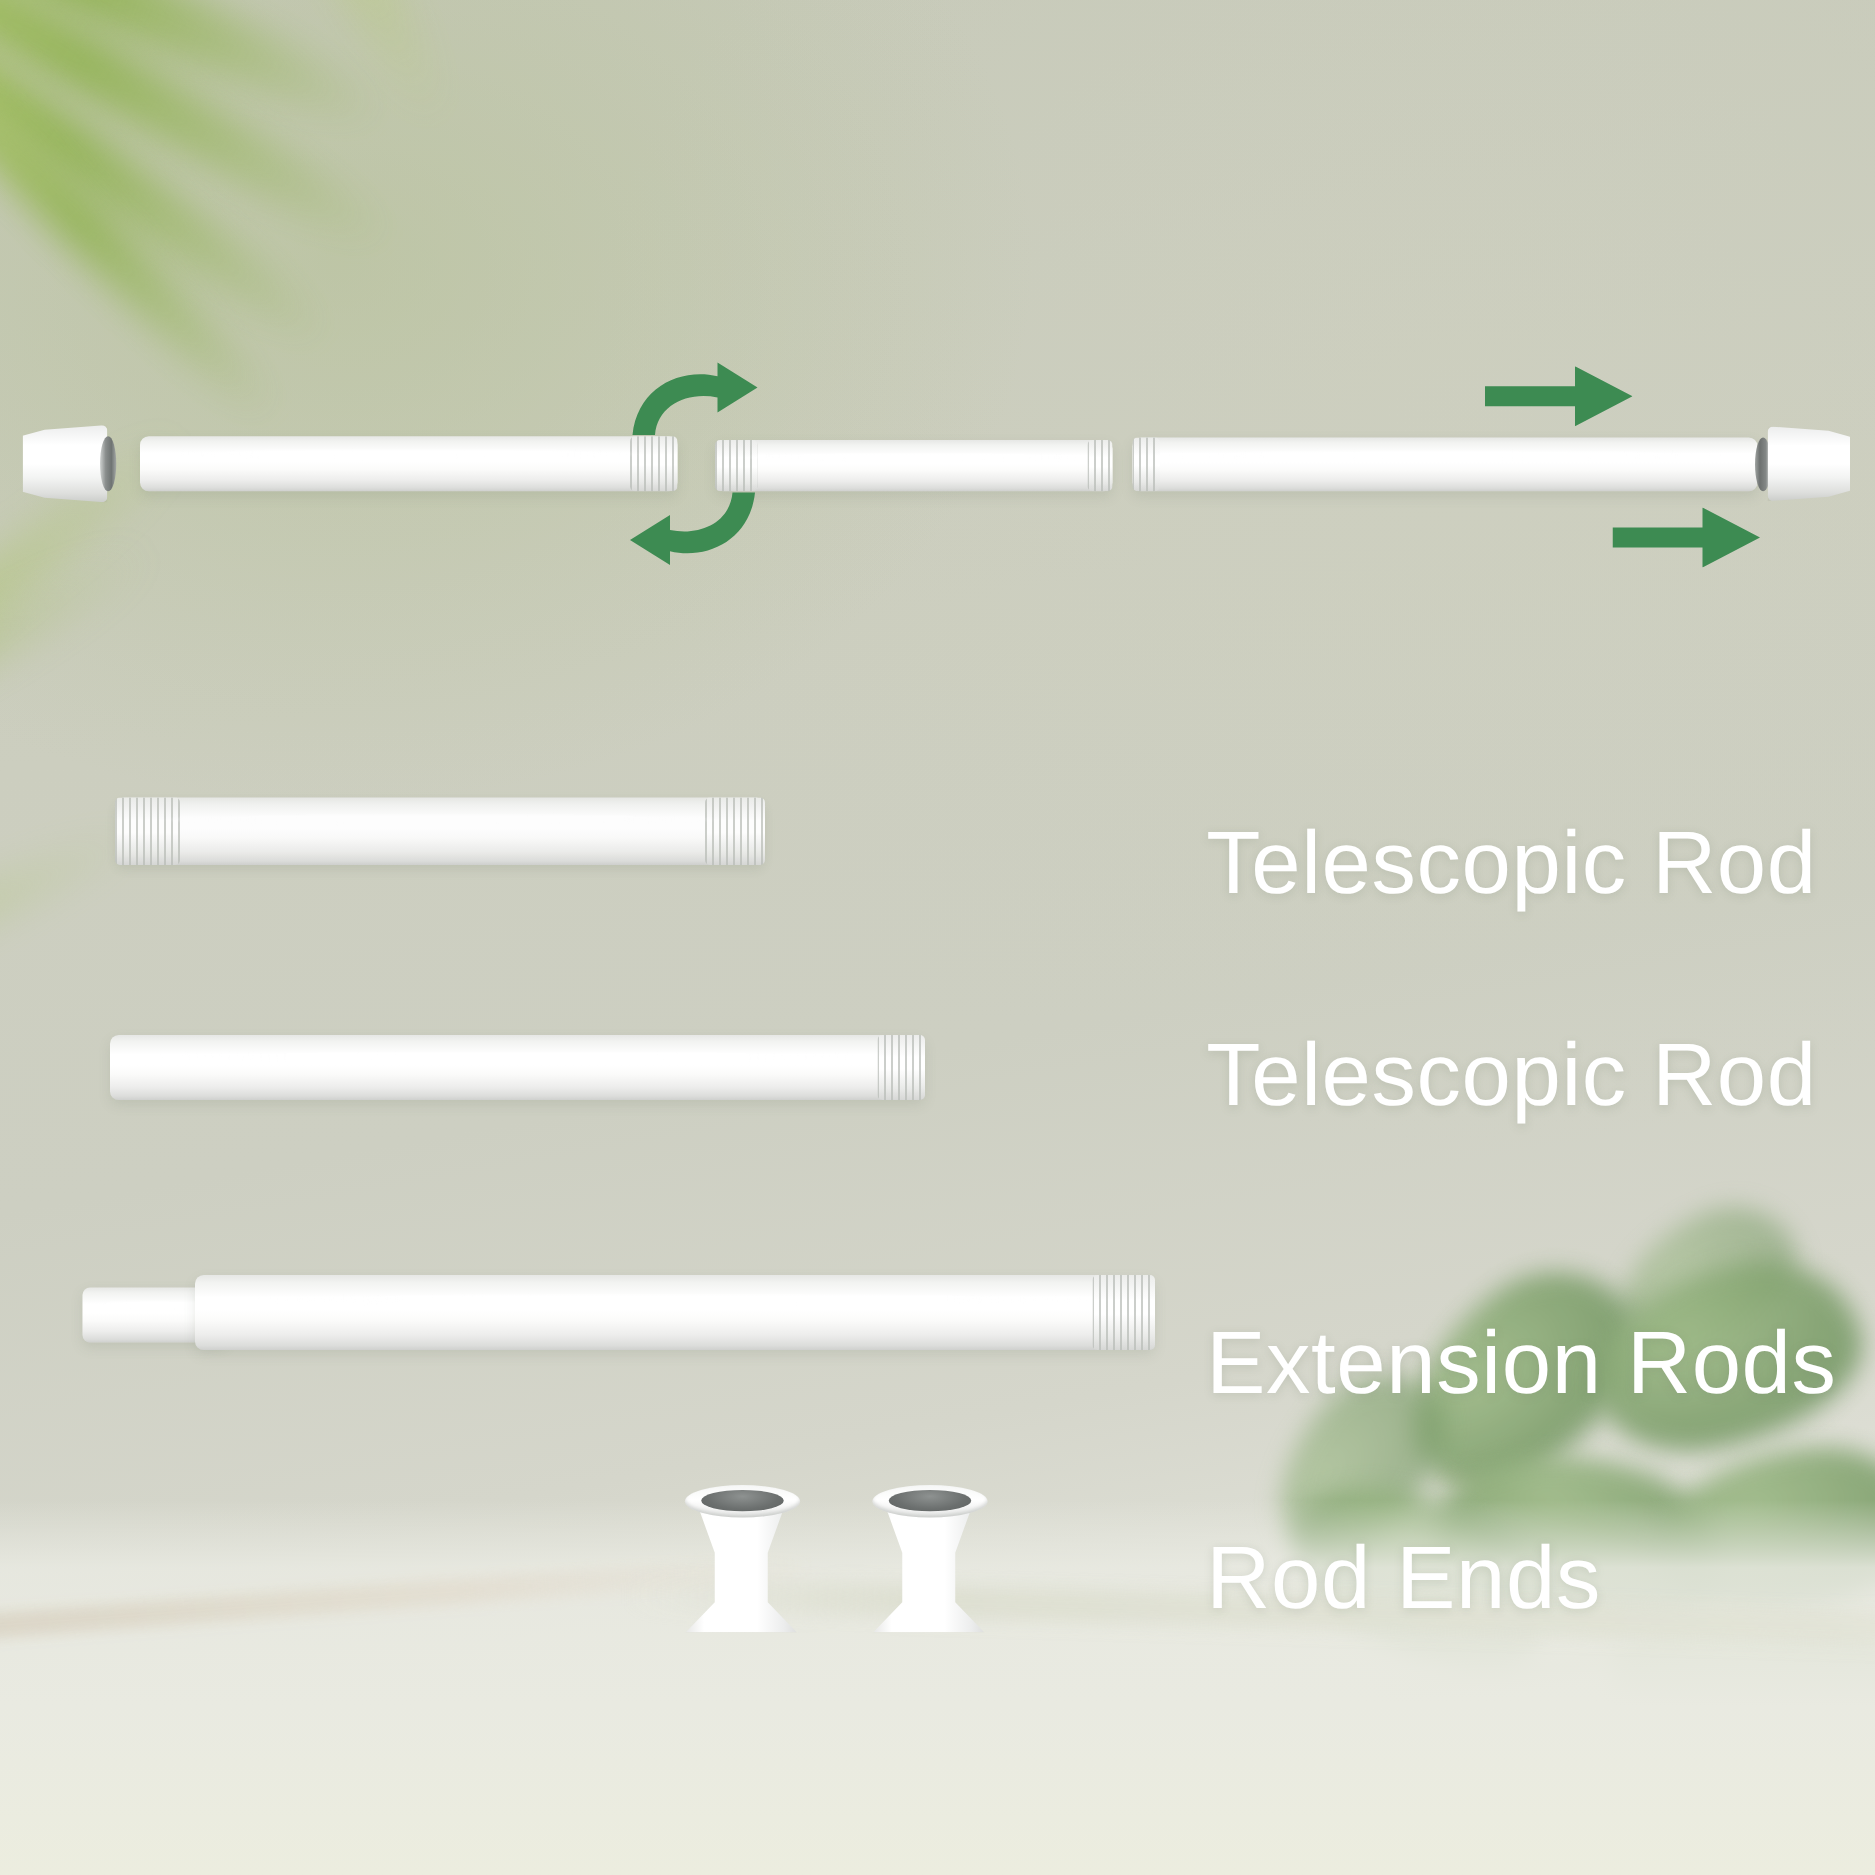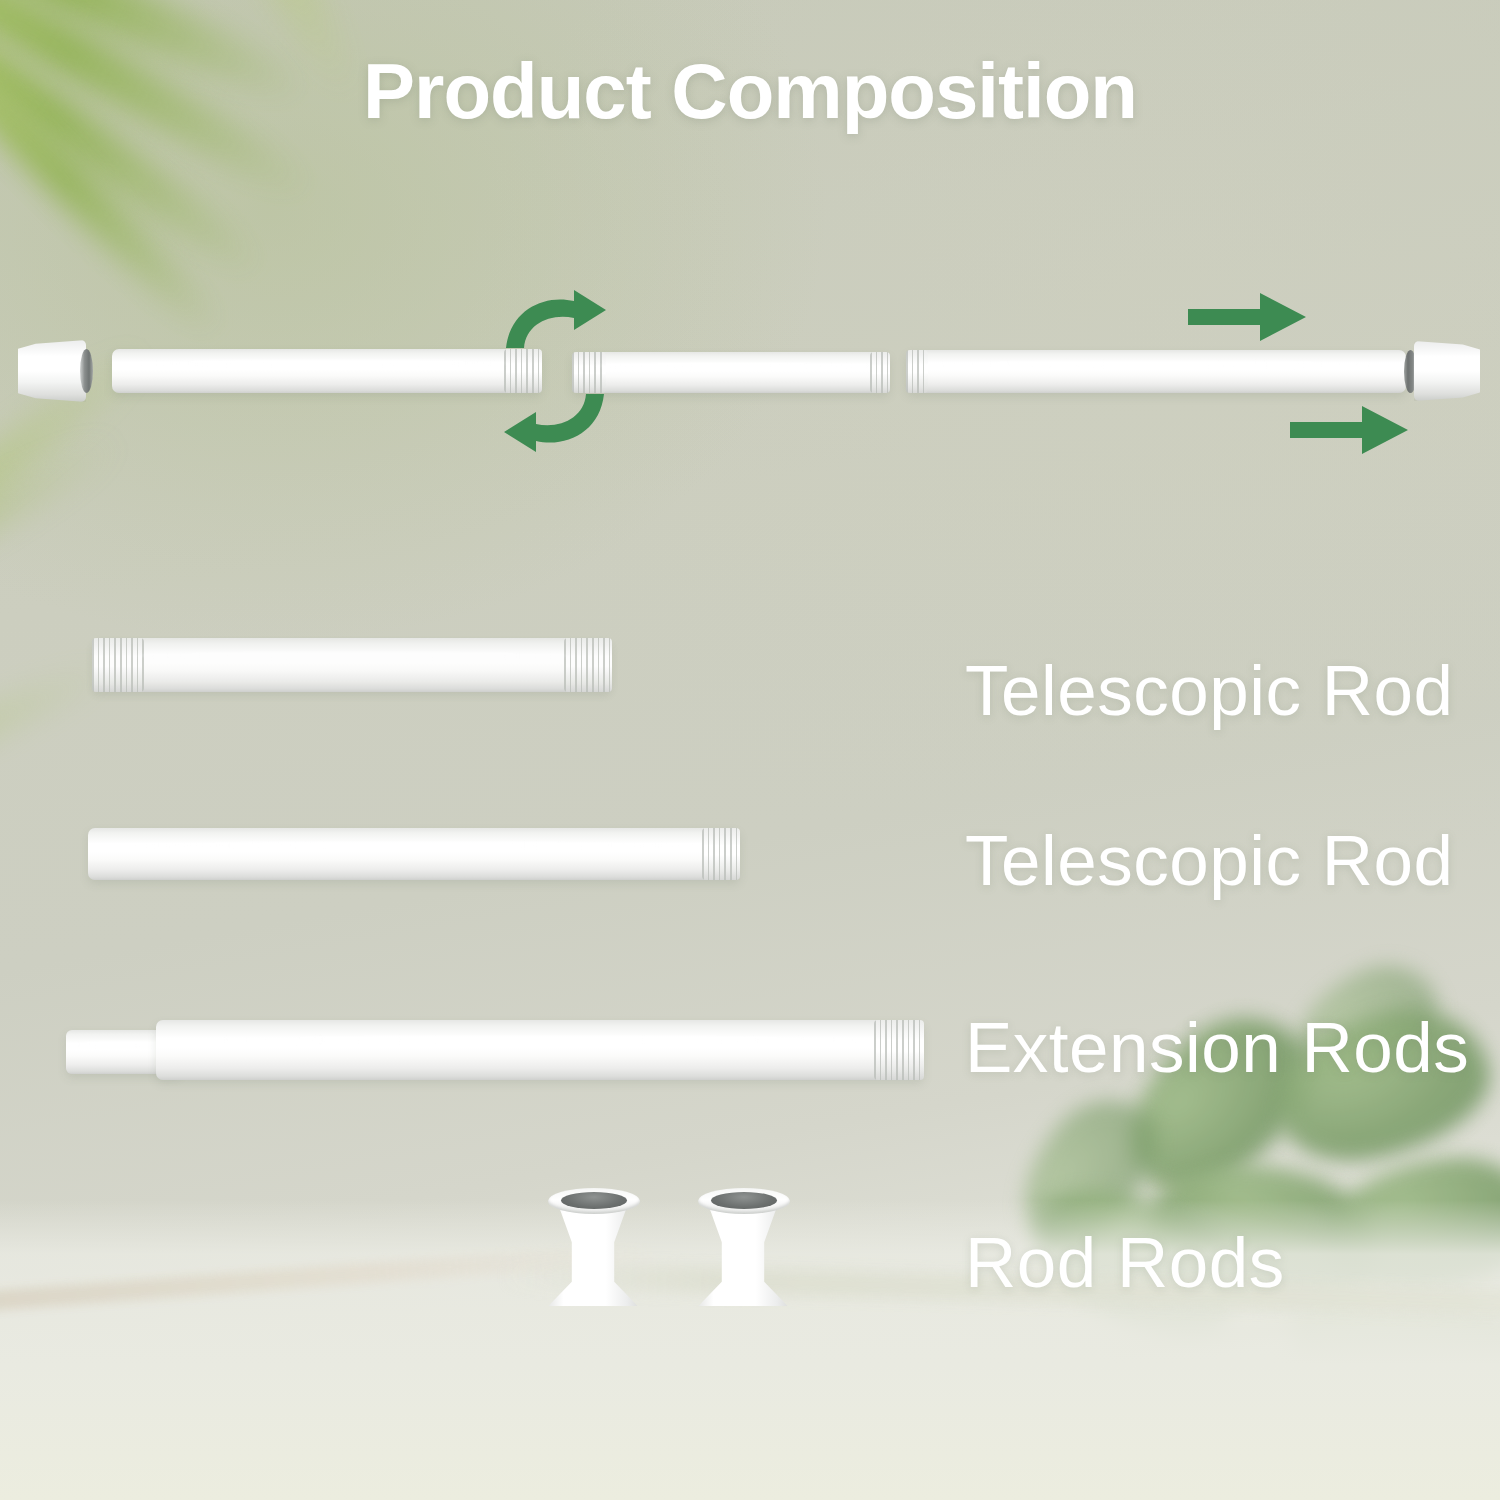--- a/index.html
+++ b/index.html
@@ -170,21 +170,20 @@
     <div class="leaf l3"></div>
     <div class="leaf l4"></div>
     <div class="leaf l5"></div>
     <div class="leaf l6"></div>
   </div>
 
   <div class="surface"></div>
   <div class="surface-edge"></div>
   <div class="surface-edge2"></div>
 
-  <div class="title">Product Composition</div>
 
   <div>
 
     <div class="cap" style="left:18px; top:340px; width:68px; height:62px;
                 border-radius:9px 5px 5px 9px;
                 clip-path:polygon(0% 14%,26% 6%,100% 0%,100% 100%,26% 94%,0% 86%);"></div>
     <div style="position:absolute; left:80px; top:349px; width:13px; height:44px;
                 background:linear-gradient(90deg,#cfd2d1,#8a8e8d 35%,#6f7473 70%,#a3a7a5);
                 border-radius:50%/50%; filter:blur(.6px);"></div>
 
@@ -240,21 +239,21 @@
     <div class="label" style="left:965px; top:820px;">Telescopic Rod</div>
   </div>
 
   <div>
 
     <div class="rod" style="left:66px; top:1030px; width:115px; height:44px; border-radius:6px;"></div>
 
     <div class="rod" style="left:156px; top:1020px; width:768px; height:60px;">
       <div class="thread" style="right:0; width:50px;"></div>
     </div>
-    <div class="label" style="left:965px; top:1007px;">Extension Rods</div>
+    <div class="label" style="left:965px; top:1050px;">Extension Rods</div>
   </div>
 
   <div>
 
     <div>
       <div class="cap" style="left:540px; top:1196px; width:106px; height:110px;
                   border-radius:8px 8px 10px 10px;
                   clip-path:polygon(12% 0%,88% 0%,82% 10%,70% 42%,70% 78%,88% 96%,92% 100%,8% 100%,12% 96%,30% 78%,30% 42%,18% 10%);
                   background:linear-gradient(90deg,#d9dad8 0%,#ffffff 22%,#ffffff 62%,#eceded 82%,#d3d4d2 100%);"></div>
       <div style="position:absolute; left:548px; top:1188px; width:92px; height:26px;
@@ -273,16 +272,16 @@
                   background:linear-gradient(90deg,#d9dad8 0%,#ffffff 22%,#ffffff 62%,#eceded 82%,#d3d4d2 100%);"></div>
       <div style="position:absolute; left:698px; top:1188px; width:92px; height:26px;
                   border-radius:50%;
                   background:linear-gradient(180deg,#f6f7f6,#ffffff 45%,#e8e9e8);
                   box-shadow:inset 0 -2px 3px rgba(160,165,160,.4);"></div>
       <div style="position:absolute; left:711px; top:1192px; width:66px; height:17px;
                   border-radius:50%;
                   background:radial-gradient(ellipse at 50% 30%,#8e9291,#6b6f6e 60%,#5e6261);"></div>
     </div>
 
-    <div class="label" style="left:965px; top:1222px;">Rod Rods</div>
+    <div class="label" style="left:965px; top:1222px;">Rod Ends</div>
   </div>
 
 </div>
 
 </body></html>

